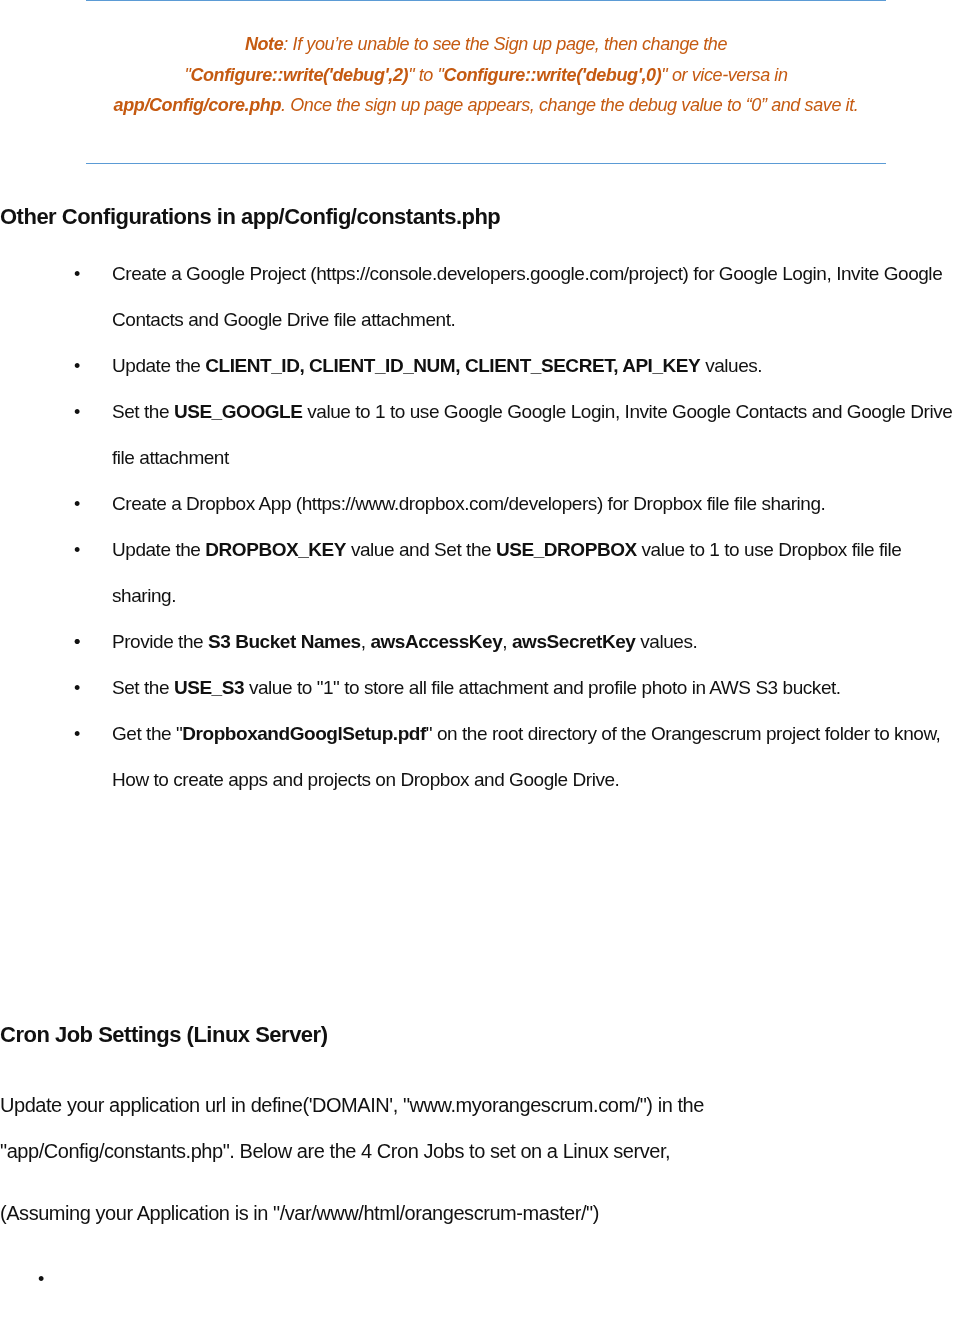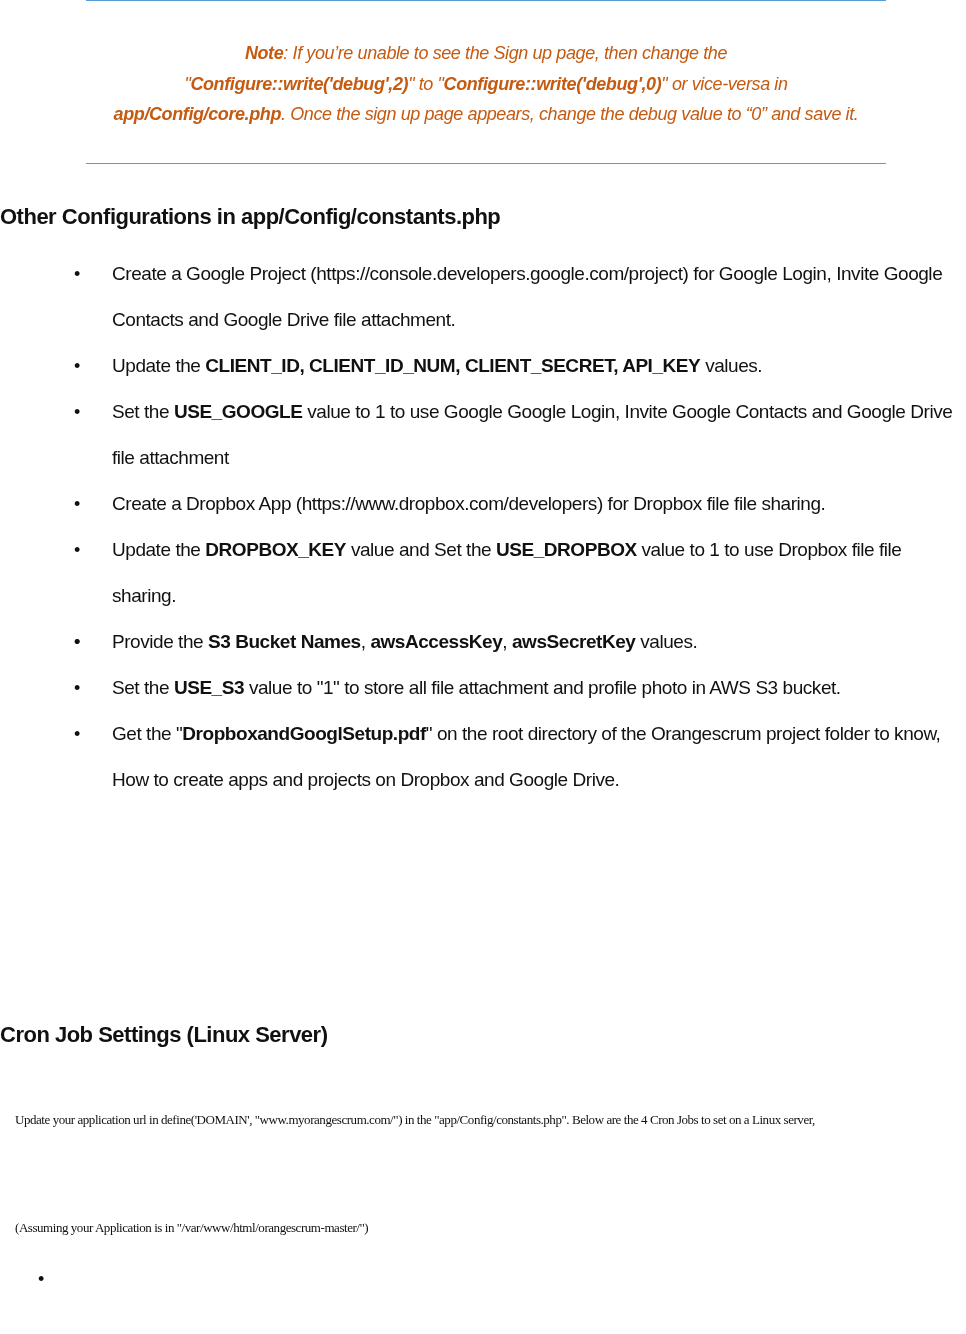--- a/index.html
+++ b/index.html
@@ -1,30 +1,30 @@
 <!DOCTYPE html>
 <html><head>
 <meta charset="utf-8">
 <style>
   html, body { margin: 0; padding: 0; background: #ffffff; }
   body { width: 966px; height: 1334px; overflow: hidden; position: relative;
          font-family: "Liberation Sans", sans-serif; color: #111; }
   .note { position: absolute; left: 86px; width: 800px; top: 0; height: 164px;
           border-top: 1px solid #5b9bd5; border-bottom: 1px solid #5b9bd5; box-sizing: border-box;
           text-align: center; color: #c55a11; font-style: italic; font-size: 18px; line-height: 30.5px;
-          padding-top: 37px; letter-spacing: -0.4px; }
+          padding-top: 28px; letter-spacing: -0.4px; }
   .note b { font-weight: bold; }
   h2 { position: absolute; left: 0; margin: 0; font-size: 22px; font-weight: bold; letter-spacing: -0.5px; }
   .list { position: absolute; left: 0; margin: 0; padding: 0; list-style: none; }
   .list li { position: relative; padding-left: 112px; font-size: 19px; line-height: 46px;
              letter-spacing: -0.45px; width: 854px; }
   .list li .bullet { position: absolute; left: 74px; top: 0; font-size: 18px; }
   .list.cron li { padding-left: 75px; width: 880px; }
   .list.cron li .bullet { left: 38px; }
-  p.para { position: absolute; left: 0; margin: 15px; font-size: 13px; line-height: 46px; letter-spacing: -0.45px; width: 940px; font-family: Liberation Serif, serif; }
+  p.para { position: absolute; left: 0; margin: 0; font-size: 20px; line-height: 46px; letter-spacing: -0.45px; width: 940px; }
   b { font-weight: bold; }
 </style>
 </head>
 <body>
 
 <div class="note">
   <b>Note</b><span>: If you’re unable to see the Sign up page, then change the</span><br>
   <span>"</span><b>Configure::write('debug',2)</b><span>" to "</span><b>Configure::write('debug',0)</b><span>" or vice-versa in</span><br>
   <b>app/Config/core.php</b><span>. Once the sign up page appears, change the debug value to “0” and save it.</span>
 </div>

